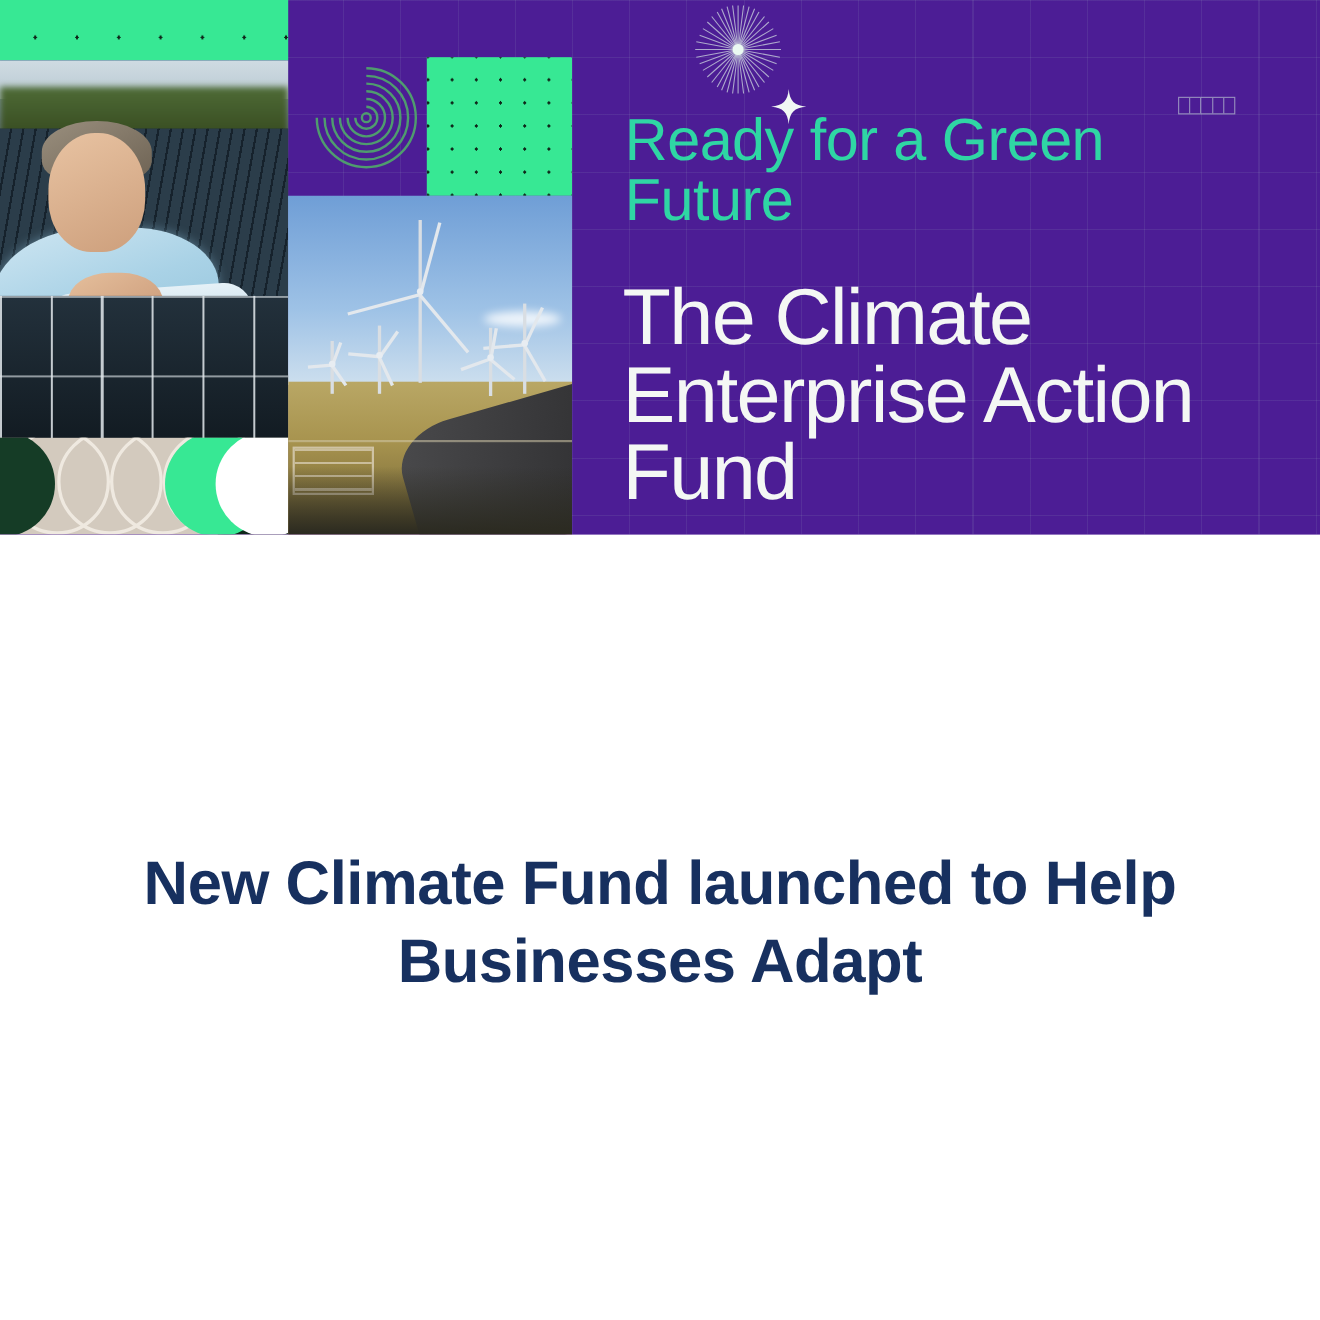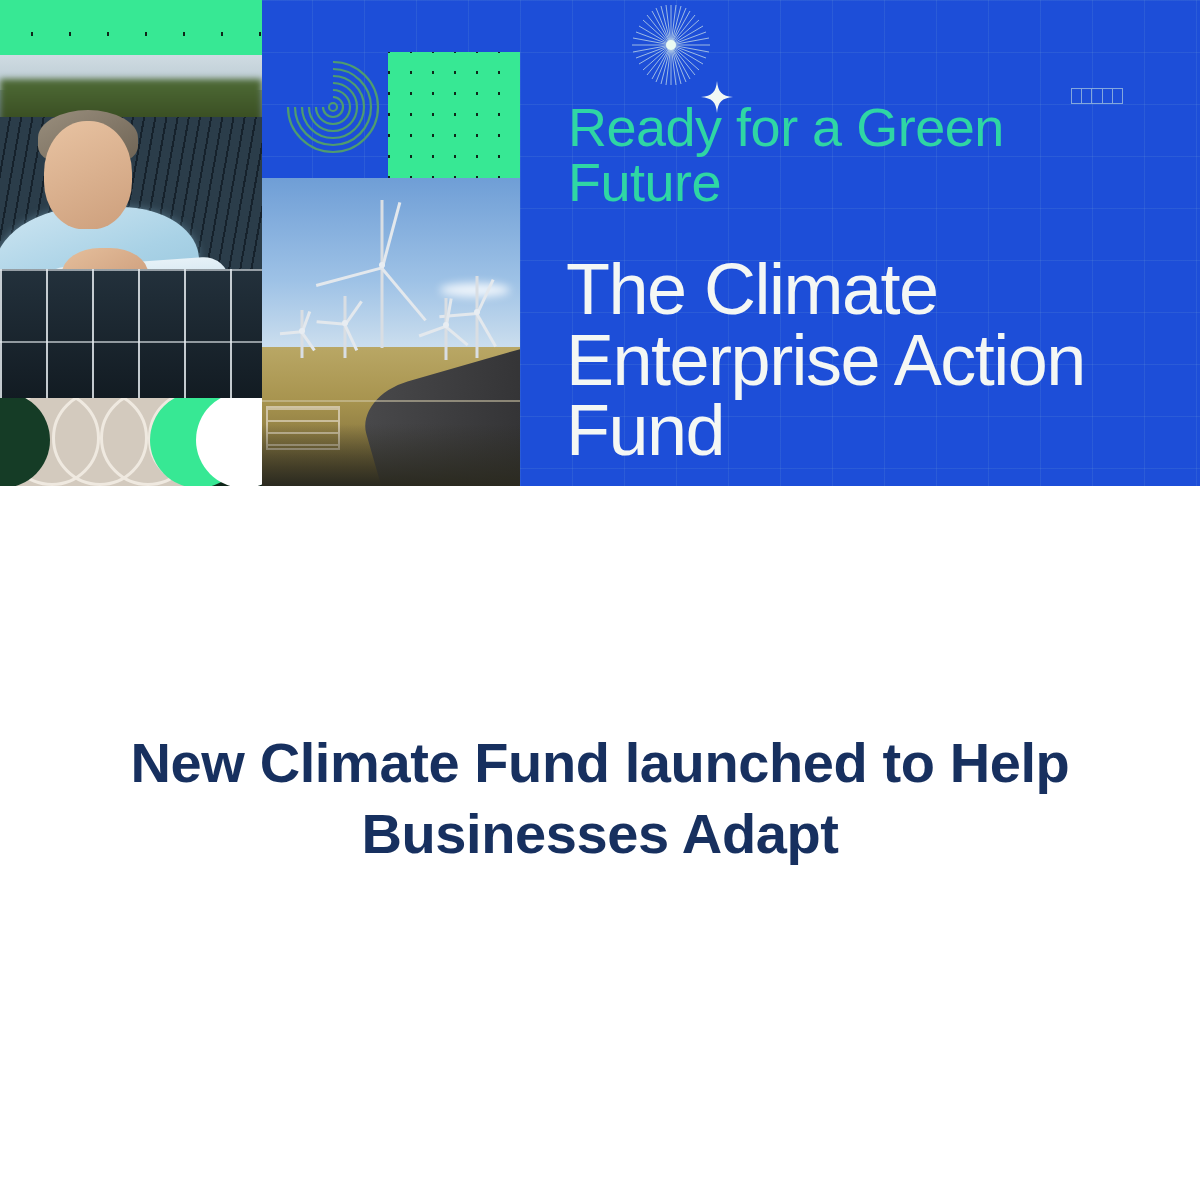--- a/index.html
+++ b/index.html
@@ -10,21 +10,21 @@
     overflow:hidden;
   }
 
   
   .article { position:relative; width:1200px; height:1200px; background:#fff; }
 
   
   .hero {
     position:absolute; left:0; top:0;
     width:1200px; height:486px;
-    background:#1d4ed8;
+    background:#4c1d95;
     overflow:hidden;
   }
 
   
   .hero-grid {
     position:absolute; inset:0;
     background-image:
       repeating-linear-gradient(to right, rgba(190,235,210,.085) 0 1px, transparent 1px 52px),
       repeating-linear-gradient(to bottom, rgba(190,235,210,.085) 0 1px, transparent 1px 52px);
     pointer-events:none;
@@ -222,21 +222,21 @@
     position:absolute; left:566px; top:254px;
     width:700px;
     font-size:72px; line-height:.98;
     font-weight:400; letter-spacing:-1.5px;
     color:#f4f7f4;
     white-space:pre-line;
   }
 
   
   .headline {
-    position:absolute; left:0; top:728px;
+    position:absolute; left:0; top:768px;
     width:1200px; padding:0 29px;
     text-align:center;
     font-size:56px; line-height:1.26;
     font-weight:700; letter-spacing:-.4px;
     color:#17305f;
   }
 </style>
 </head>
 <body>
 

